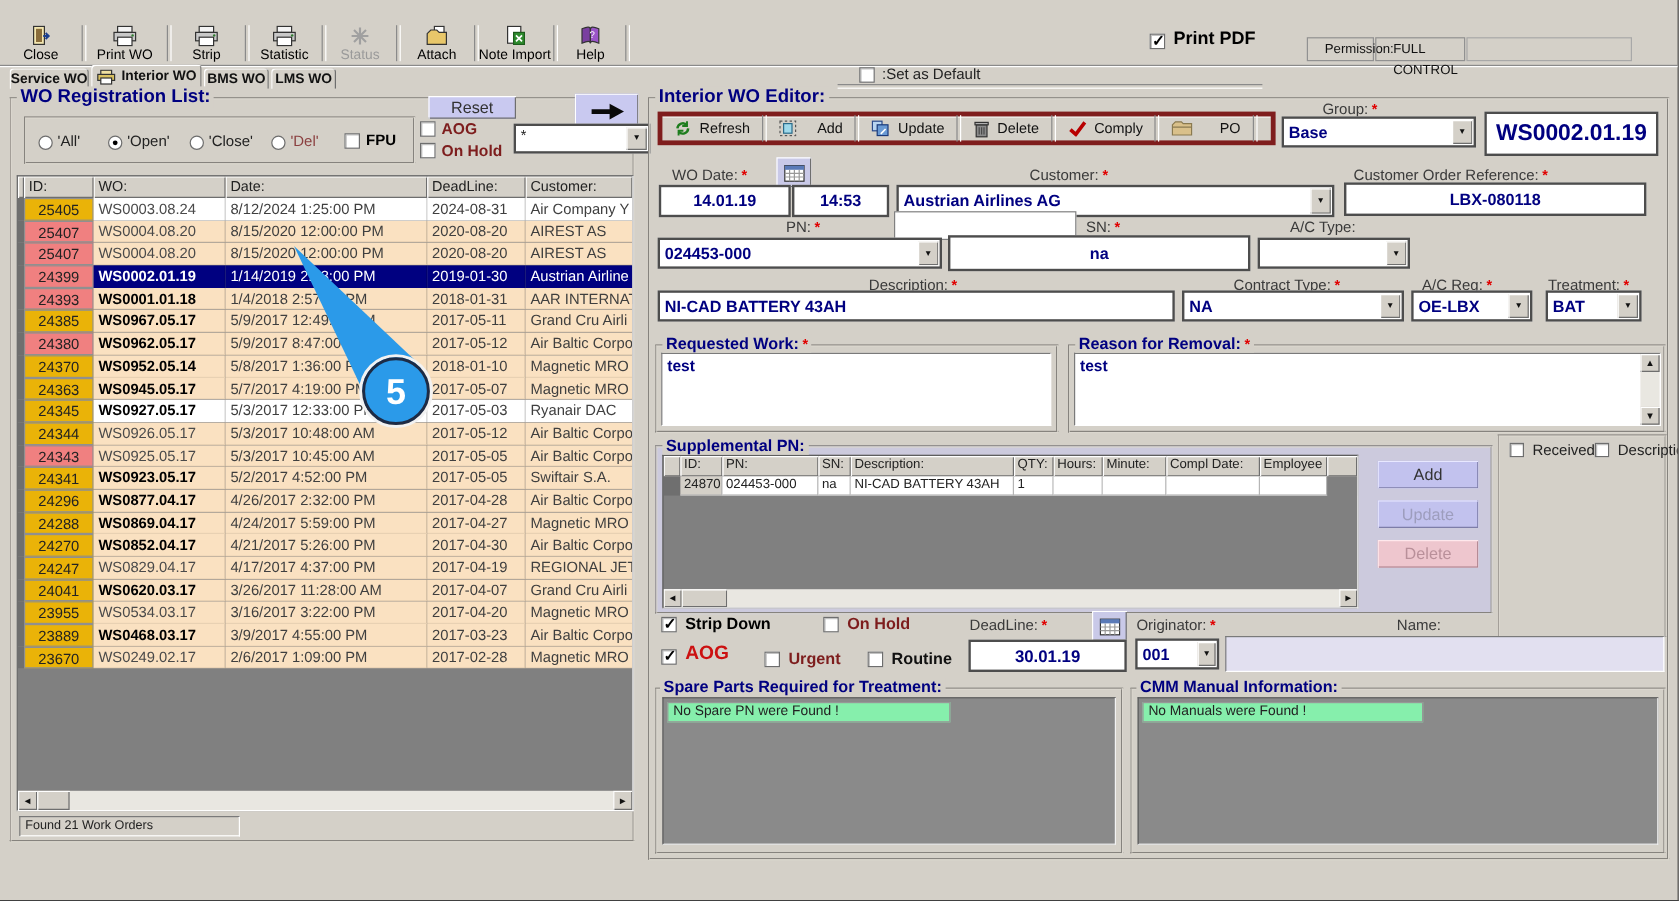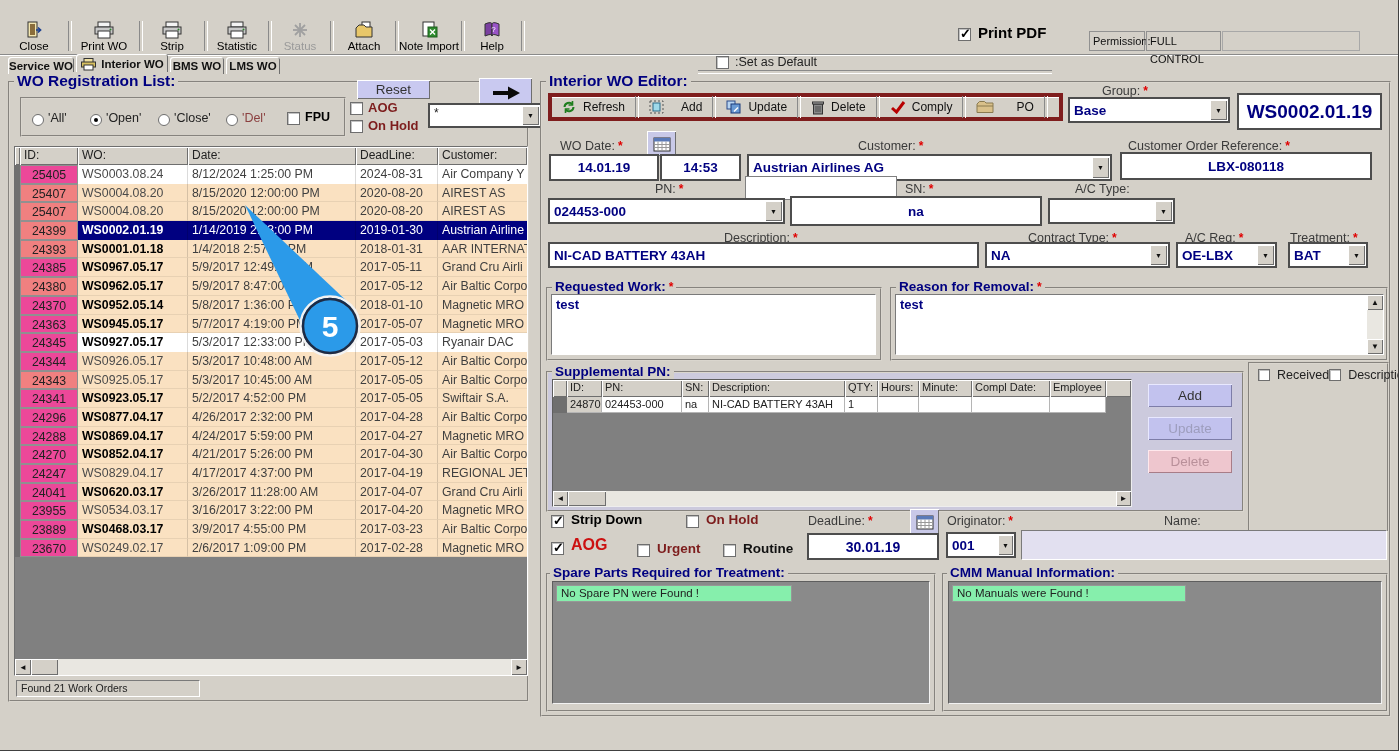--- a/index.html
+++ b/index.html
@@ -10,21 +10,21 @@
   .sunk{border:1px solid;border-color:#7a7a7a #ffffff #ffffff #7a7a7a}
   
   .titlebar{left:0;top:0;width:1399px;height:18px;background:linear-gradient(90deg,#0a246a,#143488 55%,#26459c);
             color:#fff;display:flex;align-items:center;gap:4px;padding-left:3px;font-size:12px;font-weight:bold;box-sizing:border-box}
   .winbtn{width:16px;height:14px;display:flex;align-items:center;justify-content:center;font-size:10px;color:#000;font-weight:bold}
   
   .maintb{left:0;top:18px;width:1399px;height:36px;border-bottom:1px solid #8a8a8a;box-shadow:0 1px 0 #fff}
   .tbtn{position:absolute;top:2px;height:32px;display:flex;flex-direction:column;align-items:center;justify-content:center;font-size:11.5px;color:#000;gap:1px}
   .tbtn.dis{color:#9a9a9a}
   .tsep{position:absolute;top:3px;height:30px;width:2px;border-left:1px solid #8a8a8a;border-right:1px solid #fff}
-  .permbox{position:absolute;top:31px;height:20px;border:1px solid #919191;font-size:11px;line-height:18px;padding:0 3px;box-sizing:border-box;color:#111}
+  .permbox{position:absolute;top:31px;height:20px;border:1px solid #919191;font-size:11px;line-height:18px;padding:0 14px;box-sizing:border-box;color:#111}
   
   .tab{position:absolute;font-size:11.5px;font-weight:bold;color:#111;display:flex;align-items:center;justify-content:center;gap:4px;
        background:#d4d0c8;box-shadow:inset 1px 1px 0 #fff, inset -1px 0 0 #6e6e6e;border-radius:3px 3px 0 0}
   
   .gbox{position:absolute;border:2px groove #dad6ce;box-sizing:border-box}
   .cap{position:absolute;font-size:15.5px;font-weight:bold;color:#000080;background:#d4d0c8;padding:0 3px;white-space:nowrap;z-index:6}
   .cap2{position:absolute;font-size:13.5px;font-weight:bold;color:#000080;background:#d4d0c8;padding:0 3px;white-space:nowrap;z-index:6}
   .rq{color:#e00000;font-weight:bold;margin-left:3px;font-size:12px}
   .lbl{position:absolute;font-size:12.5px;color:#3a3a3a;white-space:nowrap}
   
@@ -41,21 +41,21 @@
   .cb.on::after{content:"✓";position:absolute;left:1px;top:-3px;font-size:13px;font-weight:bold;color:#000}
   .rd{position:relative;display:inline-block;width:12px;height:12px;border-radius:50%;background:#fff;border:1px solid #6e6e6e;box-sizing:border-box}
   .rd.on::after{content:"";position:absolute;left:3px;top:3px;width:4px;height:4px;border-radius:50%;background:#000}
   .maroon{color:#7d1d1d;font-weight:bold}
   
   .wlist{left:14px;top:146px;width:514px;height:530px;background:#808080;border:1px solid;border-color:#6e6e6e #fff #fff #6e6e6e;box-sizing:border-box;overflow:hidden}
   .whead{display:flex;height:18px}
   .hcell{background:#d4d0c8;box-shadow:inset 1px 1px 0 #fff, inset -1px -1px 0 #6e6e6e;font-size:12px;color:#222;padding:1px 0 0 4px;box-sizing:border-box;overflow:hidden;white-space:nowrap}
   .trow{display:flex;height:18.7px;font-size:12.3px;line-height:18.5px;overflow:hidden}
   .c-stub{width:5px;background:#6f6f6f;flex:none}
-  .c-id{width:58px;flex:none;text-align:center;background:#ec4899;border:1px solid #909090;box-sizing:border-box;color:#222}
+  .c-id{width:58px;flex:none;text-align:center;background:#eab308;border:1px solid #909090;box-sizing:border-box;color:#222}
   .c-id.pink{background:#f08080}
   .c-wo{width:110px;flex:none;padding-left:4px;box-sizing:border-box;color:#4a4a4a;border-right:1px solid rgba(0,0,0,.14);white-space:nowrap;overflow:hidden}
   .c-date{width:168px;flex:none;padding-left:4px;box-sizing:border-box;color:#3f3f3f;border-right:1px solid rgba(0,0,0,.14);white-space:nowrap;overflow:hidden}
   .c-dl{width:82px;flex:none;padding-left:4px;box-sizing:border-box;color:#3f3f3f;border-right:1px solid rgba(0,0,0,.14);white-space:nowrap;overflow:hidden}
   .c-cust{flex:1;padding-left:4px;box-sizing:border-box;color:#3f3f3f;white-space:nowrap;overflow:hidden}
   .trow.bgw .c-wo,.trow.bgw .c-date,.trow.bgw .c-dl,.trow.bgw .c-cust{background:#fff}
   .trow.bgp .c-wo,.trow.bgp .c-date,.trow.bgp .c-dl,.trow.bgp .c-cust{background:#fae1c1;border-bottom:1px solid rgba(0,0,0,.07)}
   .trow.bgs .c-wo,.trow.bgs .c-date,.trow.bgs .c-dl,.trow.bgs .c-cust{background:#000080;color:#fff}
   .trow.boldwo .c-wo{font-weight:bold;color:#000}
   .trow.bgs.boldwo .c-wo{color:#fff}

